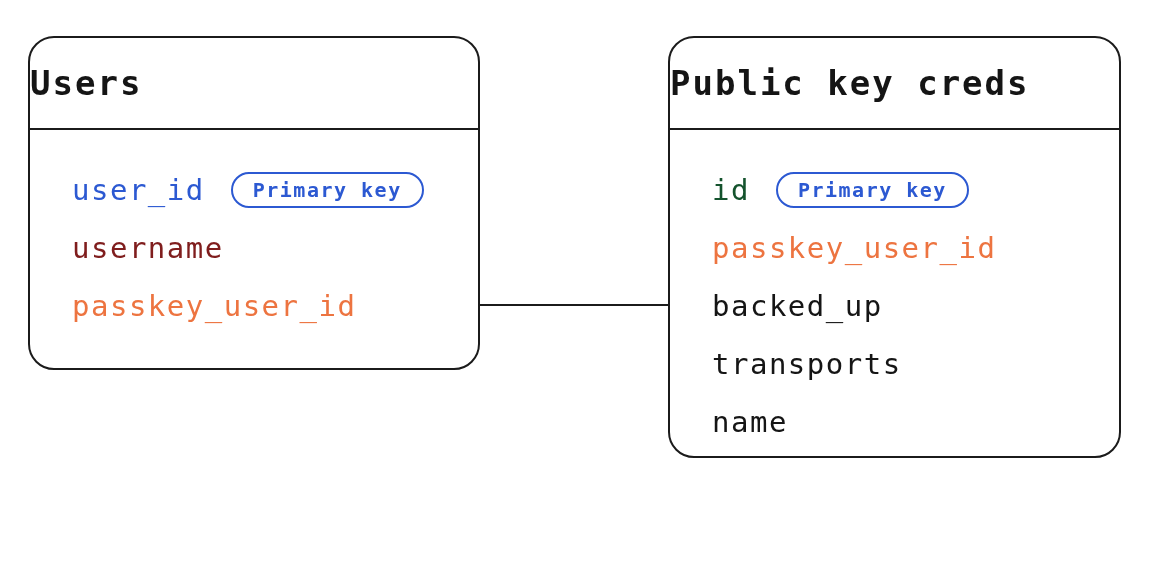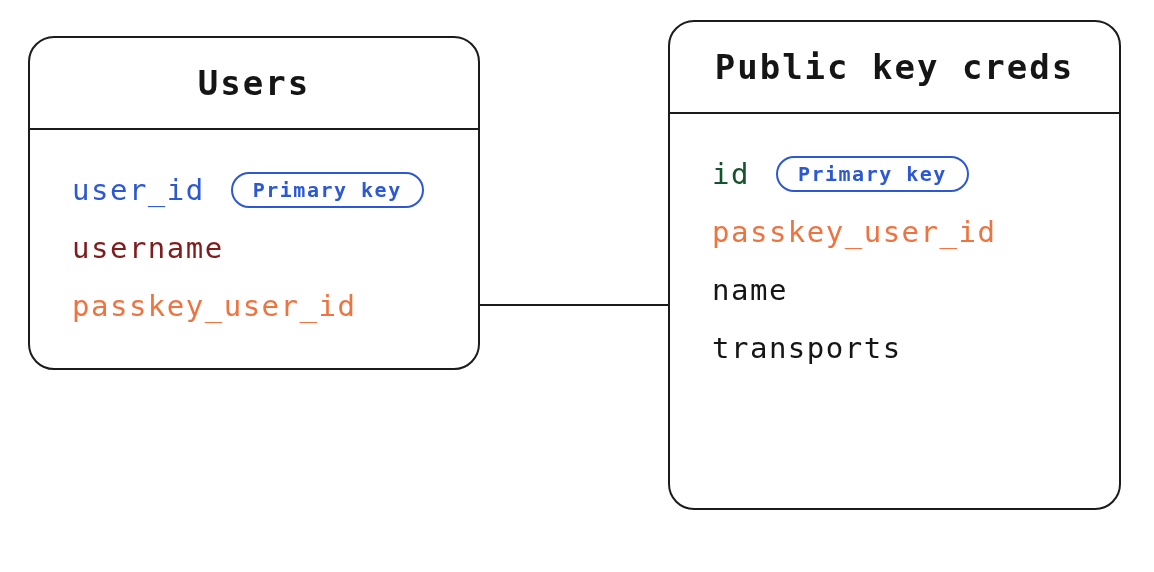--- a/index.html
+++ b/index.html
@@ -12,27 +12,26 @@
     font-family: "DejaVu Sans Mono", "Liberation Mono", monospace;
   }
   .table-node {
     position: absolute;
     background: #ffffff;
     border: 2px solid #1b1b1b;
     border-radius: 26px;
     box-sizing: border-box;
   }
   #table-users { left: 28px; top: 36px; width: 452px; height: 334px; }
-  #table-pubkey { left: 668px; top: 20px; width: 453px; height: 490px; }
+  #table-pubkey { left: 668px; top: 36px; width: 453px; height: 422px; }
   .table-header {
     height: 90px;
     border-bottom: 2px solid #1b1b1b;
     display: flex;
     align-items: center;
-    justify-content: center;
   }
   .table-title {
     font-weight: bold;
     font-size: 34px;
     letter-spacing: 2px;
     color: #151515;
     white-space: nowrap;
   }
   .fields {
     padding: 31px 0 0 42px;
@@ -102,21 +101,24 @@
     </div>
     <div class="fields">
         <div class="field-row">
           <span class="field-name" style="color: #14532d;">id</span>
           <span class="pk-badge">Primary key</span>
         </div>
         <div class="field-row">
           <span class="field-name" style="color: rgb(237, 116, 64);">passkey_user_id</span>
         </div>
         <div class="field-row">
-          <span class="field-name" style="color: rgb(21, 21, 21);">name</span>
+          <span class="field-name" style="color: rgb(21, 21, 21);">backed_up</span>
         </div>
         <div class="field-row">
           <span class="field-name" style="color: rgb(21, 21, 21);">transports</span>
+        </div>
+        <div class="field-row">
+          <span class="field-name" style="color: rgb(21, 21, 21);">name</span>
         </div>
       </div>
   </div>
 
 </div>
 
 </body></html>

